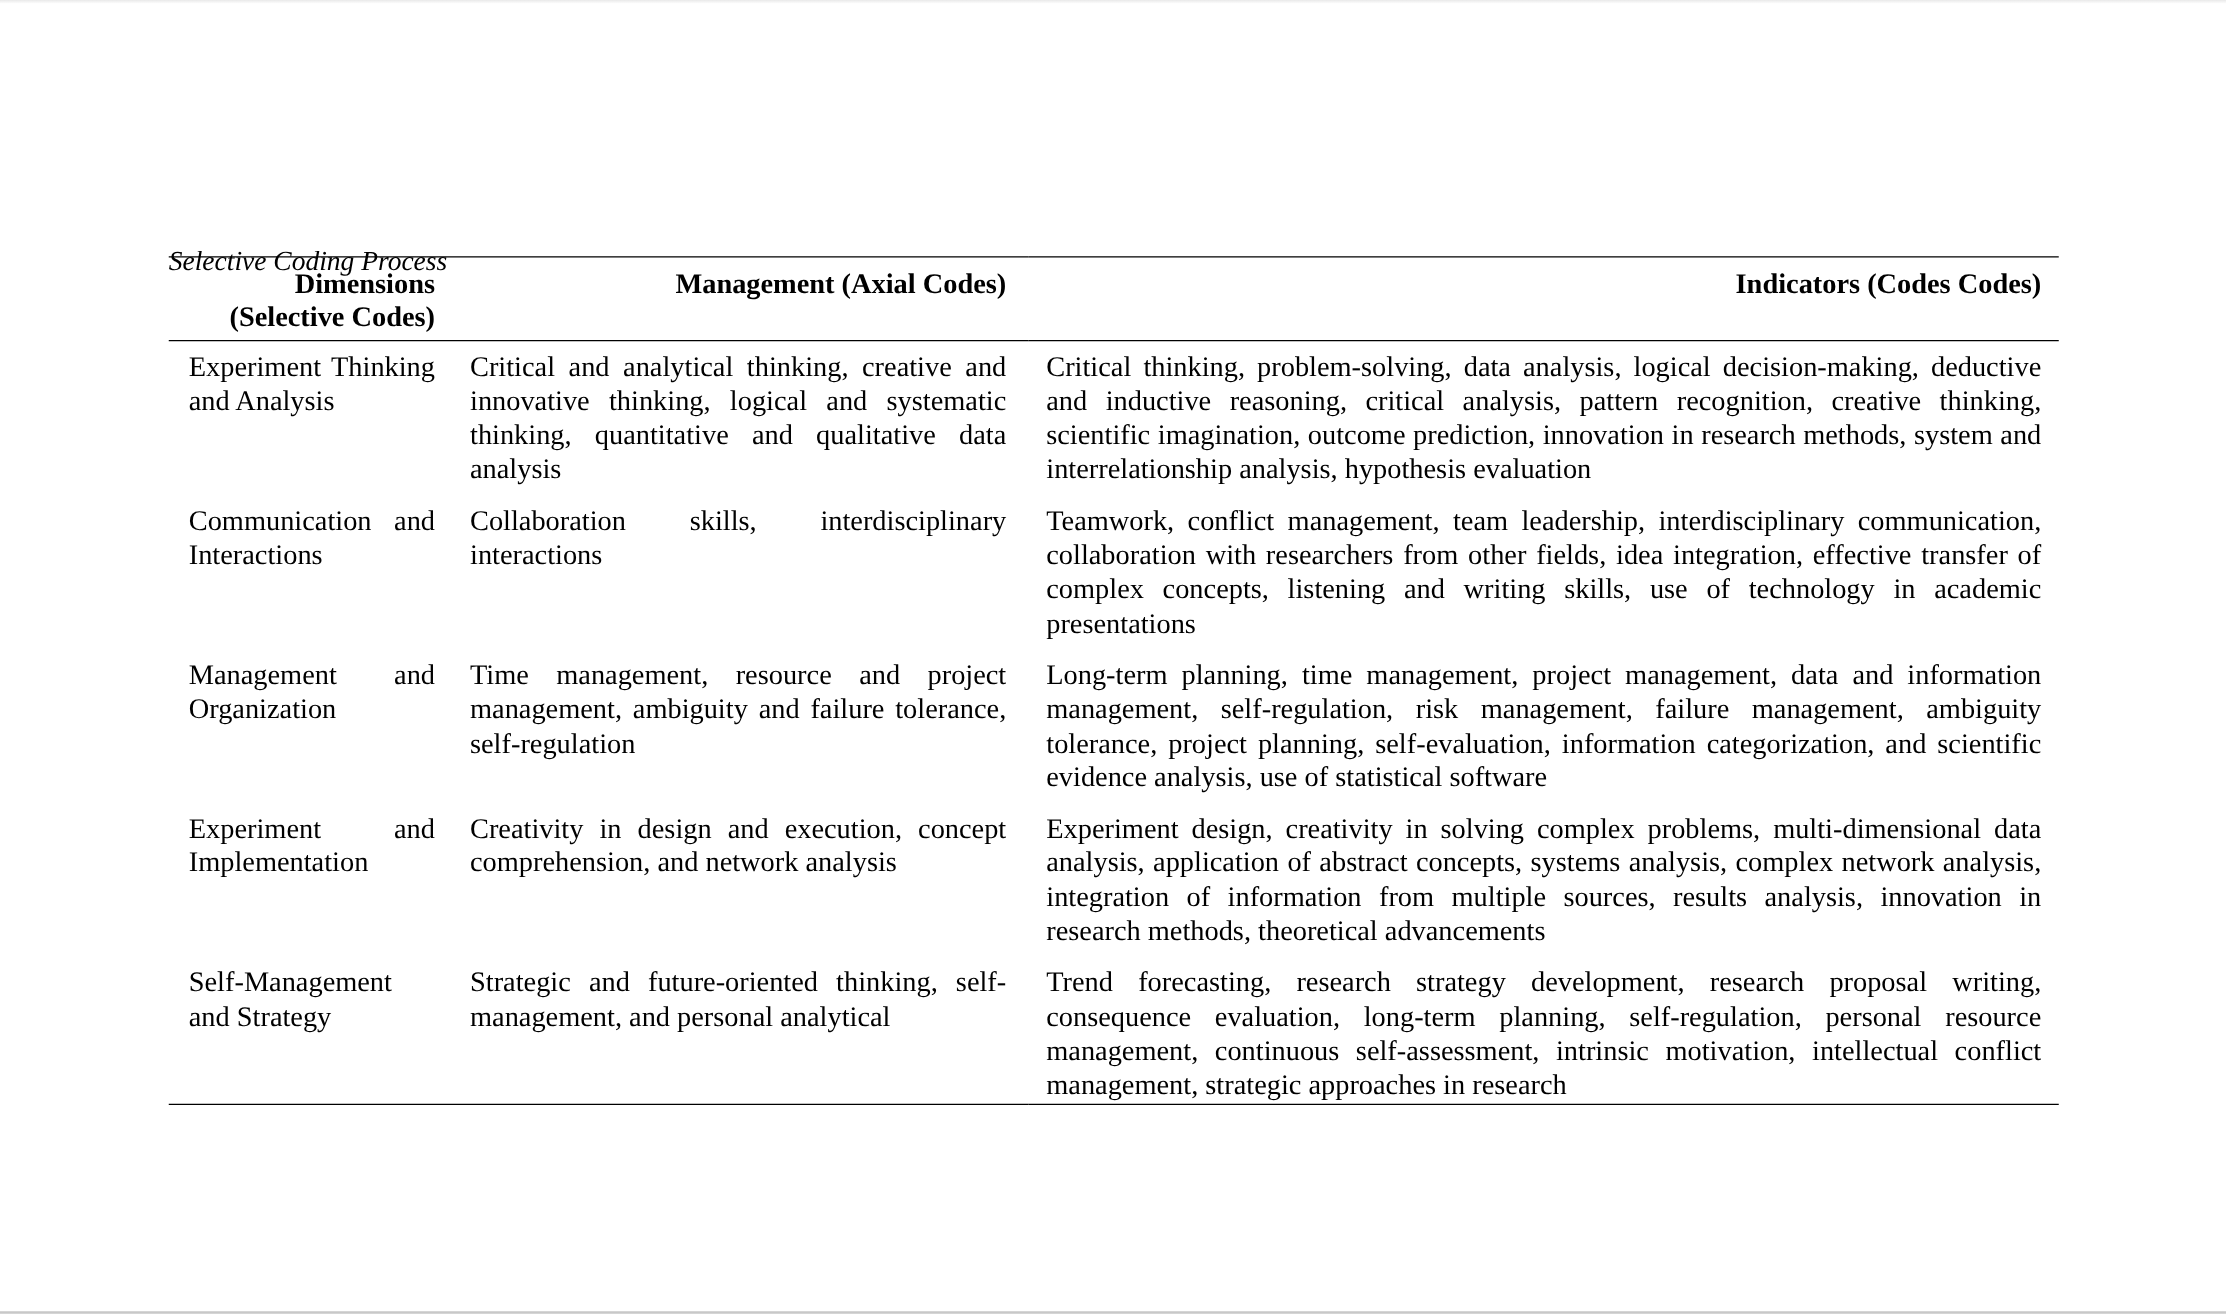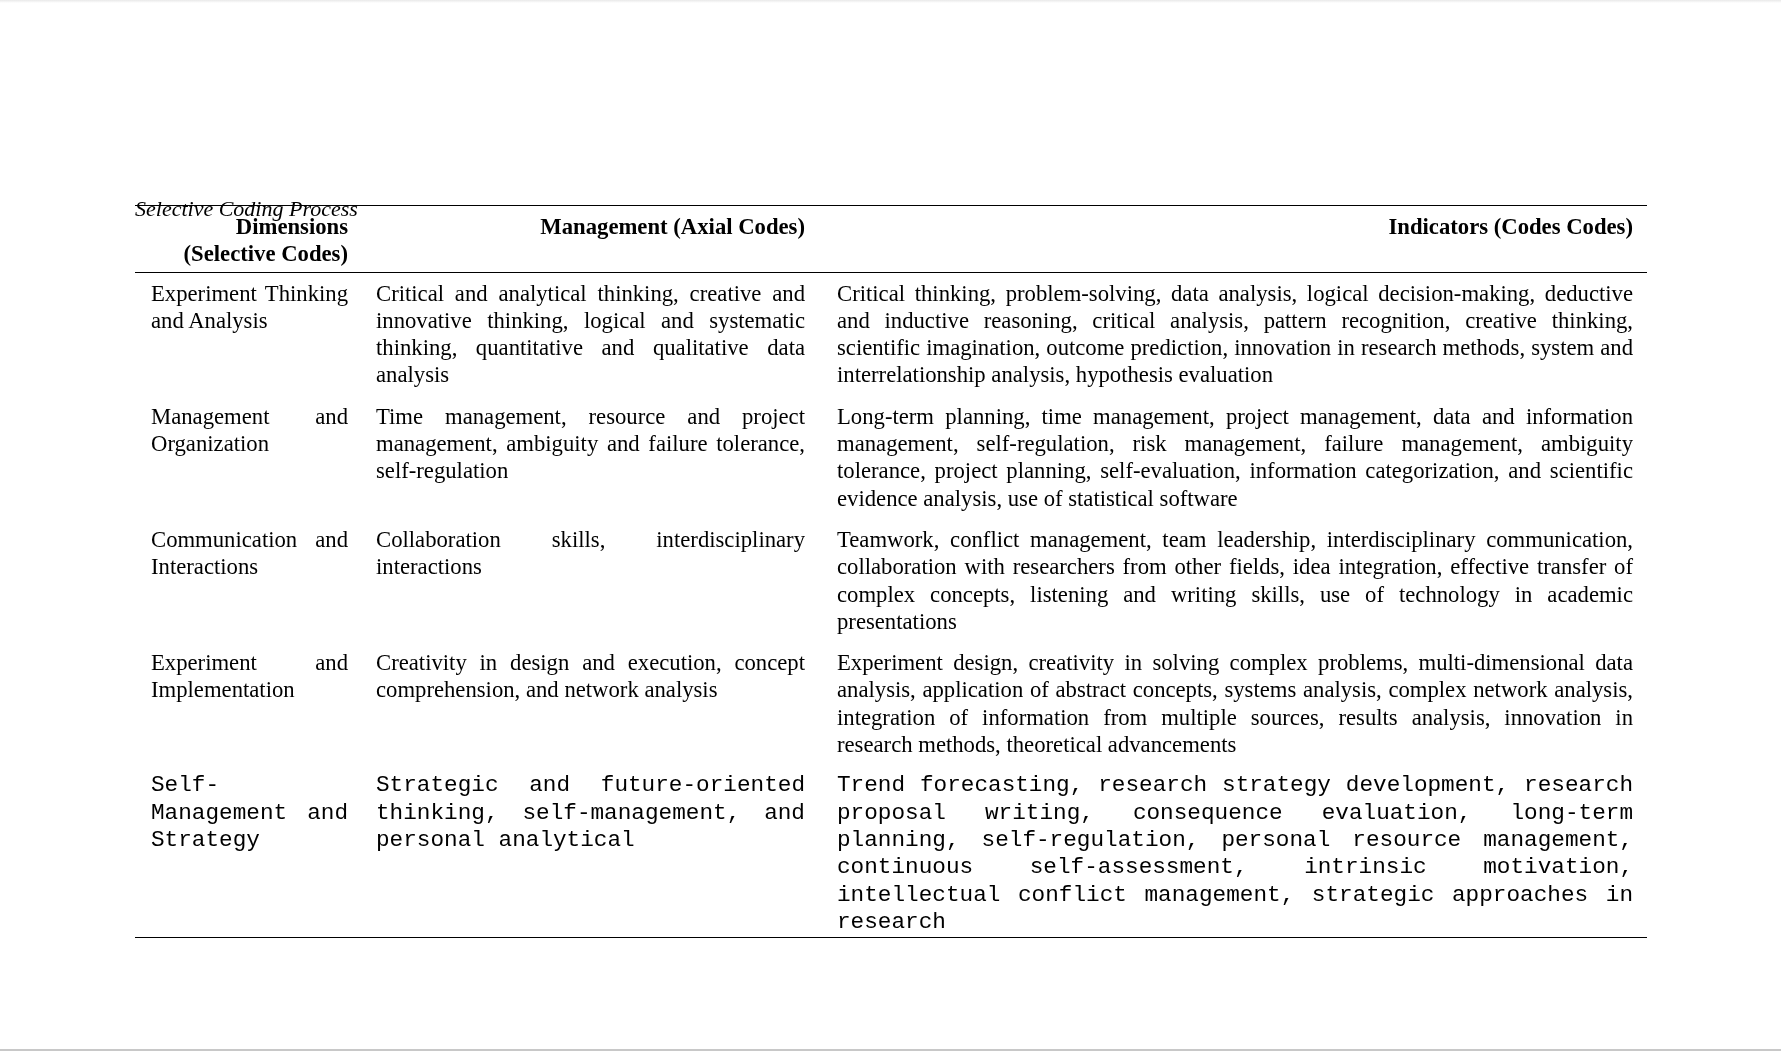--- a/index.html
+++ b/index.html
@@ -71,21 +71,20 @@
     table.coding td.mid, table.coding th.mid {
       padding-left: 16px;
       padding-right: 18px;
     }
     table.coding td.last, table.coding th.last {
       padding-left: 14px;
       padding-right: 14px;
     }
     table.coding tr.last-row td {
       padding-bottom: 1px;
-      font-family: Liberation Mono, monospace;
     }
   </style>
 </head>
 <body>
 
 <div class="top-shade"></div>
 
 <div class="caption">Selective Coding Process</div>
 
 <table class="coding">
@@ -101,28 +100,28 @@
       <th class="last">Indicators (Codes Codes)</th>
     </tr>
   </thead>
   <tbody>
     <tr>
       <td class="first">Experiment Thinking and Analysis</td>
       <td class="mid">Critical and analytical thinking, creative and innovative thinking, logical and systematic thinking, quantitative and qualitative data analysis</td>
       <td class="last">Critical thinking, problem-solving, data analysis, logical decision-making, deductive and inductive reasoning, critical analysis, pattern recognition, creative thinking, scientific imagination, outcome prediction, innovation in research methods, system and interrelationship analysis, hypothesis evaluation</td>
     </tr>
     <tr>
+      <td class="first">Communication and Interactions</td>
+      <td class="mid">Collaboration skills, interdisciplinary interactions</td>
+      <td class="last">Teamwork, conflict management, team leadership, interdisciplinary communication, collaboration with researchers from other fields, idea integration, effective transfer of complex concepts, listening and writing skills, use of technology in academic presentations</td>
+    </tr>
+    <tr>
       <td class="first">Management and Organization</td>
       <td class="mid">Time management, resource and project management, ambiguity and failure tolerance, self-regulation</td>
       <td class="last">Long-term planning, time management, project management, data and information management, self-regulation, risk management, failure management, ambiguity tolerance, project planning, self-evaluation, information categorization, and scientific evidence analysis, use of statistical software</td>
-    </tr>
-    <tr>
-      <td class="first">Communication and Interactions</td>
-      <td class="mid">Collaboration skills, interdisciplinary interactions</td>
-      <td class="last">Teamwork, conflict management, team leadership, interdisciplinary communication, collaboration with researchers from other fields, idea integration, effective transfer of complex concepts, listening and writing skills, use of technology in academic presentations</td>
     </tr>
     <tr>
       <td class="first">Experiment and Implementation</td>
       <td class="mid">Creativity in design and execution, concept comprehension, and network analysis</td>
       <td class="last">Experiment design, creativity in solving complex problems, multi-dimensional data analysis, application of abstract concepts, systems analysis, complex network analysis, integration of information from multiple sources, results analysis, innovation in research methods, theoretical advancements</td>
     </tr>
     <tr class="last-row">
       <td class="first">Self-Management and Strategy</td>
       <td class="mid">Strategic and future-oriented thinking, self-management, and personal analytical</td>
       <td class="last">Trend forecasting, research strategy development, research proposal writing, consequence evaluation, long-term planning, self-regulation, personal resource management, continuous self-assessment, intrinsic motivation, intellectual conflict management, strategic approaches in research</td>

